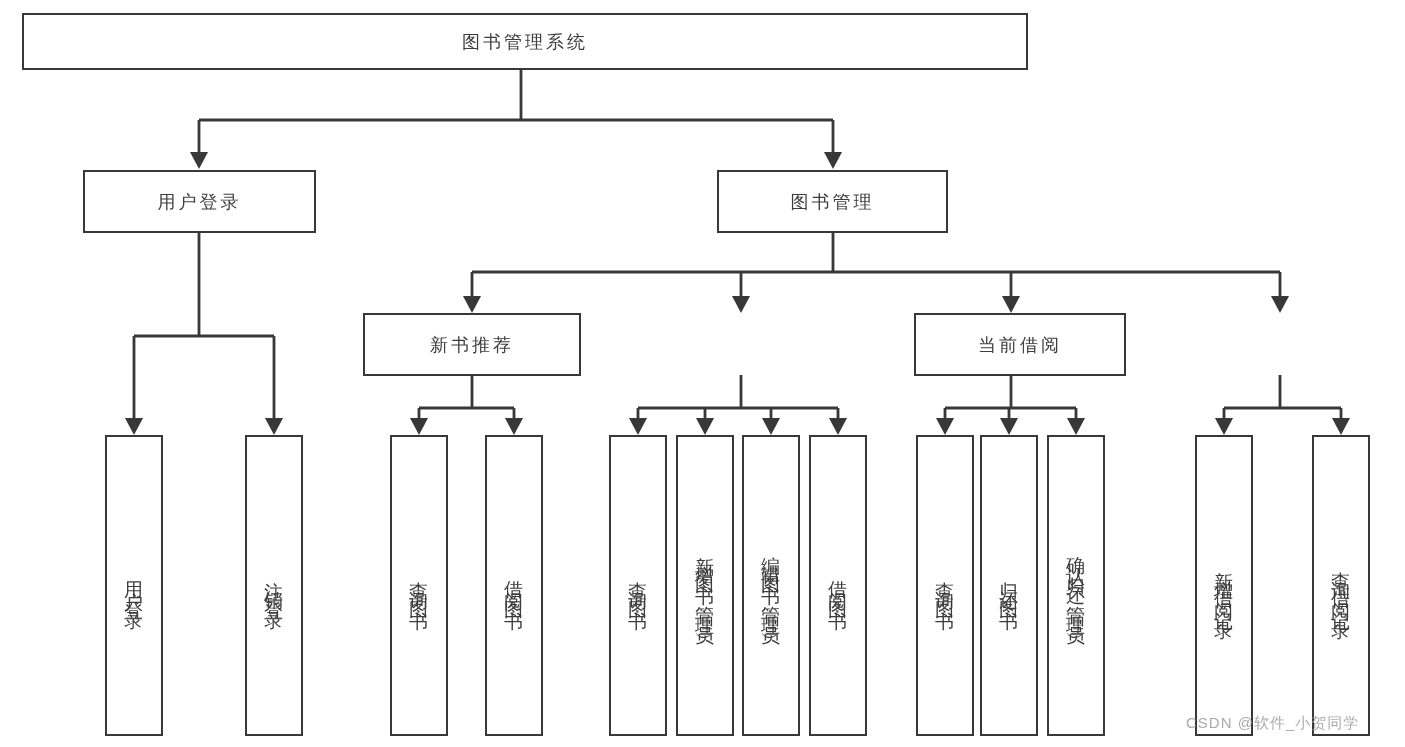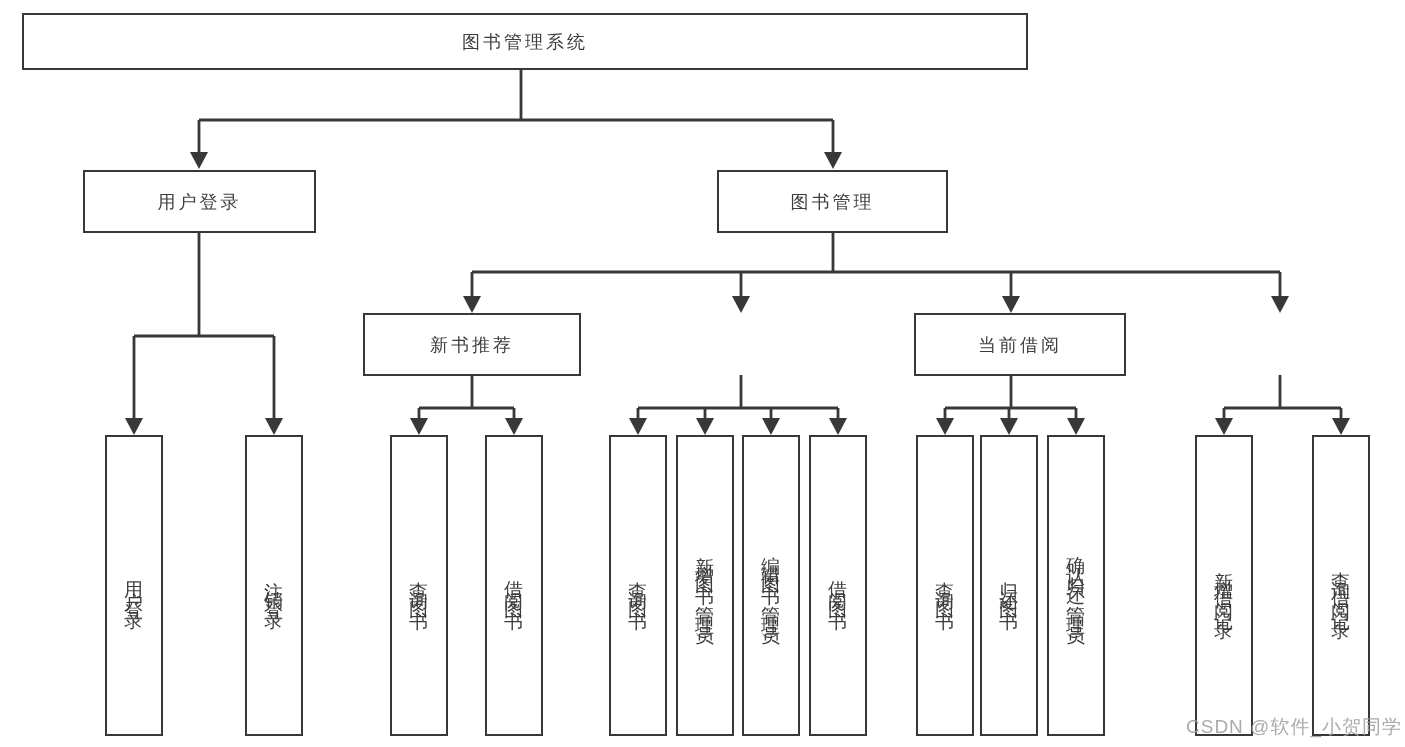--- a/index.html
+++ b/index.html
@@ -45,21 +45,21 @@
     font-size: 19px;
     letter-spacing: 10px;
     line-height: 1;
     color: #3d3d3d;
     white-space: nowrap;
   }
   .watermark {
     position: absolute;
     left: 1186px;
     top: 714px;
-    font-size: 19px;
+    font-size: 15px;
     letter-spacing: 1px;
     color: rgba(158, 158, 158, 0.88);
     z-index: 5;
     white-space: nowrap;
     text-align: right;
   }
   .wire { stroke: #383838; stroke-width: 2.8; fill: none; }
   .head { fill: #383838; stroke: none; }
 </style>
 </head>

